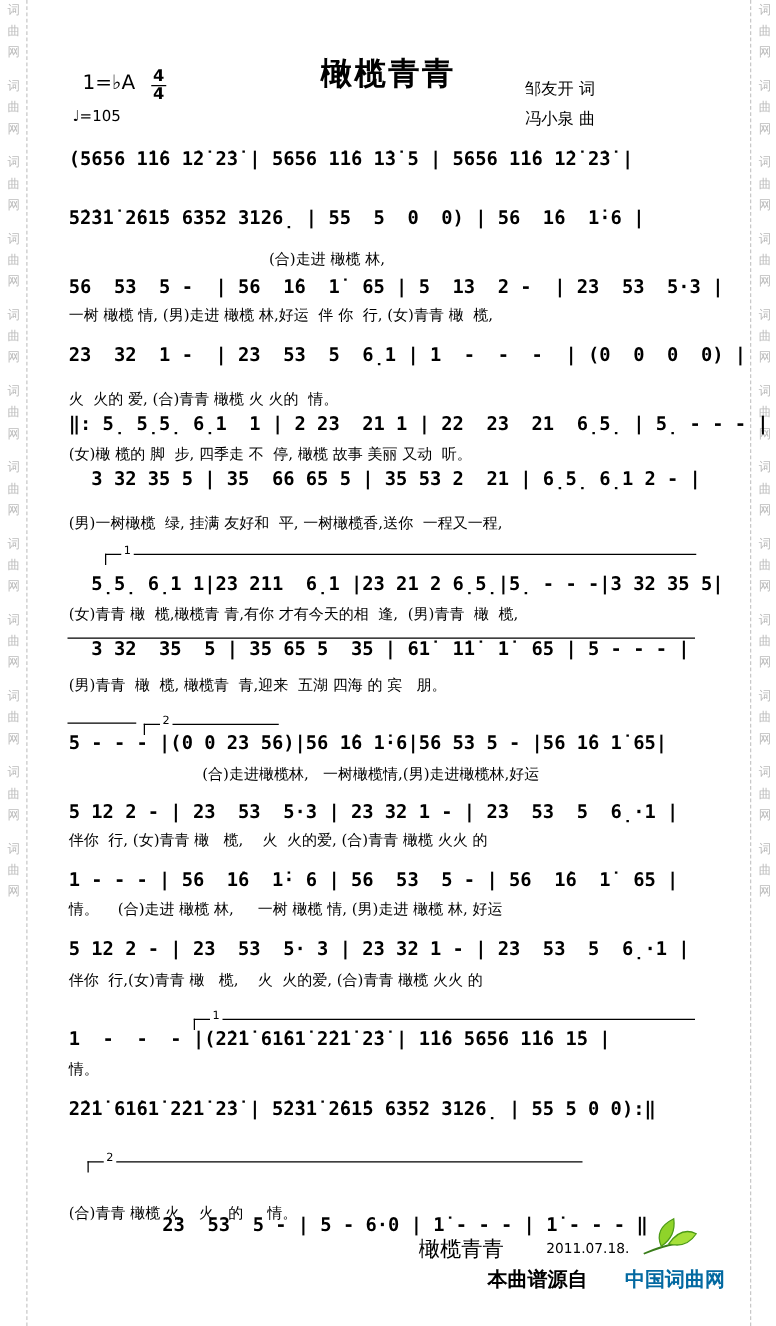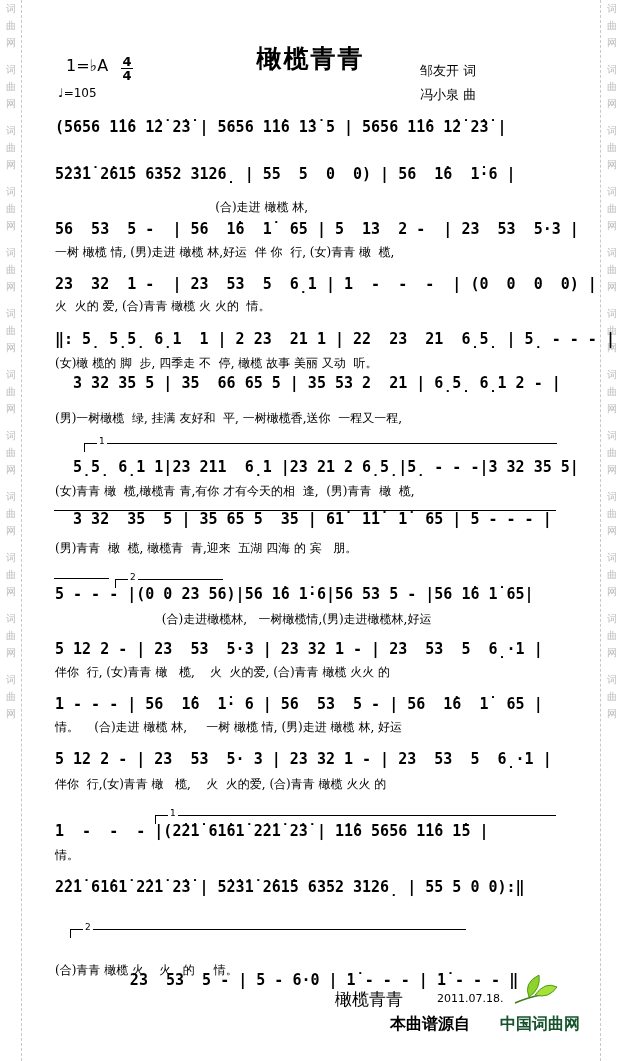--- a/index.html
+++ b/index.html
@@ -177,21 +177,21 @@
   <div class="credit" style="top:86px;">冯小泉 曲</div>
 </div>
 
 <div id="score">
     <div class="row notes" style="top: 118px;">(5656 1̇1̇6 1̇2̇ 2̇3̇ | 5656 1̇1̇6 1̇3̇ 5 | 5656 1̇1̇6 1̇2̇ 2̇3̇ |</div>
     <div class="row notes" style="top: 165px;">5̇2̇3̇1̇ 2̇61̇5 6352 3126̣ | 55  5  0  0) | 56  1̇6  1̇·6 |</div>
     <div class="row lyrics" style="top: 199px;">                                          (合)走进 橄榄 林,</div>
     <div class="row notes" style="top: 220px;">56  53  5 -  | 56  1̇6  1̇  65 | 5  13  2 -  | 23  53  5·3 |</div>
     <div class="row lyrics" style="top: 244px;">一树 橄榄 情, (男)走进 橄榄 林,好运  伴 你  行, (女)青青 橄  榄,</div>
     <div class="row notes" style="top: 275px;">23  32  1 -  | 23  53  5  6̣1 | 1  -  -  -  | (0  0  0  0) |</div>
-    <div class="row lyrics" style="top: 298px;">火  火的 爱, (合)青青 橄榄 火 火的  情。</div>
+    <div class="row lyrics" style="top: 311px;">火  火的 爱, (合)青青 橄榄 火 火的  情。</div>
     <div class="row notes" style="top: 330px;">‖: 5̣ 5̣5̣ 6̣1  1 | 2 23  21 1 | 22  23  21  6̣5̣ | 5̣ - - - |</div>
     <div class="row lyrics" style="top: 355px;">(女)橄 榄的 脚  步, 四季走 不  停, 橄榄 故事 美丽 又动  听。</div>
     <div class="row notes" style="top: 374px;">  3 32 35 5 | 35  66 65 5 | 35 53 2  21 | 6̣5̣ 6̣1 2 - |</div>
     <div class="row lyrics" style="top: 410px;">(男)一树橄榄  绿, 挂满 友好和  平, 一树橄榄香,送你  一程又一程,</div>
     <div class="row notes" style="top: 458px;">  5̣5̣ 6̣1 1|23 211  6̣1 |23 21 2 6̣5̣|5̣ - - -|3 32 35 5|</div>
     <div class="row lyrics" style="top: 483px;">(女)青青 橄  榄,橄榄青 青,有你 才有今天的相  逢,  (男)青青  橄  榄,</div>
     <div class="row notes" style="top: 510px;">  3 32  35  5 | 35 65 5  35 | 61̇  1̇1̇  1̇  65 | 5 - - - |</div>
     <div class="row lyrics" style="top: 540px;">(男)青青  橄  榄, 橄榄青  青,迎来  五湖 四海 的 宾   朋。</div>
     <div class="row notes" style="top: 585px;">5 - - - |(0 0 23 56)|56 1̇6 1̇·6|56 53 5 - |56 1̇6 1̇ 65|</div>
     <div class="row lyrics" style="top: 611px;">                            (合)走进橄榄林,   一树橄榄情,(男)走进橄榄林,好运</div>
@@ -218,13 +218,13 @@
 <div class="footer-sign">橄榄青青</div>
 <div class="footer-date">2011.07.18.</div>
 <div class="leaf">
   <svg width="48" height="34" viewBox="0 0 48 34">
     <path d="M4 30 Q18 24 30 22" stroke="#3a7d1a" stroke-width="1.5" fill="none"></path>
     <path d="M18 24 Q12 10 28 2 Q30 16 18 24Z" fill="#8fd32a" stroke="#4c9a16" stroke-width="1"></path>
     <path d="M24 22 Q34 8 46 14 Q38 26 24 22Z" fill="#a6e03a" stroke="#4c9a16" stroke-width="1"></path>
   </svg>
 </div>
 <div class="footer-source">本曲谱源自</div>
-<div class="footer-brand" id="brand" style="color: #14532d;">中国词曲网</div>
+<div class="footer-brand" id="brand" style="color: #0369a1;">中国词曲网</div>
 
 </body></html>

